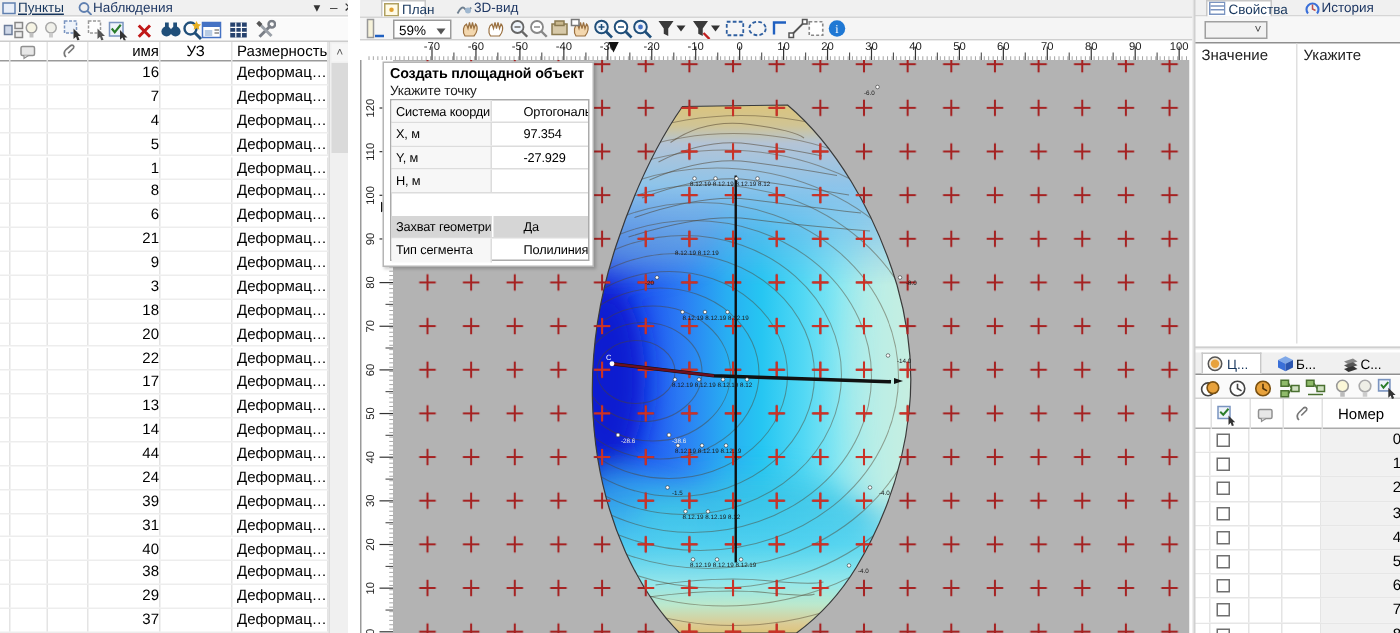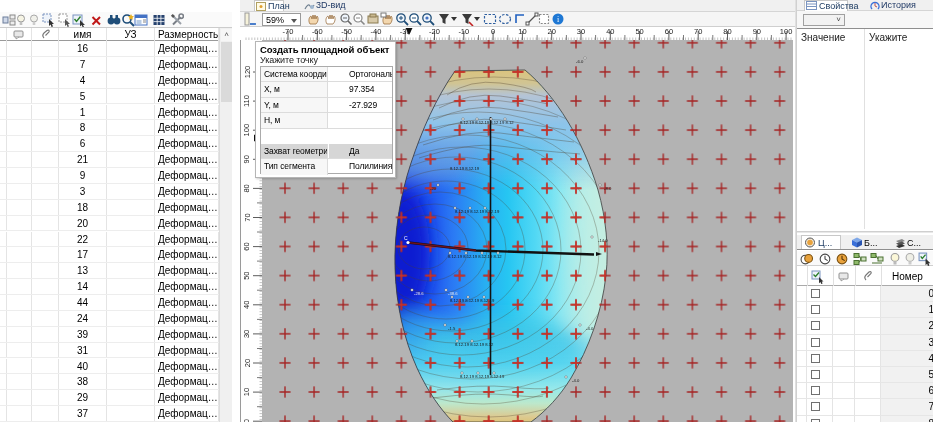--- a/index.html
+++ b/index.html
@@ -10,21 +10,21 @@
 .tab{position:absolute;top:0;height:11px;line-height:11px;font-size:9px;color:#1f3864;padding:0 4px;white-space:nowrap}
 .tab.active{color:#17365d;text-decoration:underline}
 #mtabs .tab.active,#rtabs .tab.active,#brtabs .tab.active{background:#fff;border:1px solid #c8c8c8;border-bottom:none;text-decoration:none}
 #ltool{left:0;top:12px;width:232px;height:16px;background:#fafafa;border-bottom:1px solid #cccccc}
 .ic{position:absolute;top:1px;width:14px;height:14px}
 #ltable{left:0;top:28px;width:232px;height:394px;background:#fff}
 #lhead{position:absolute;left:0;top:0;width:219px;height:13px;border-bottom:1px solid #9a9a9a;background:#fff;font-size:10px}
 .lrow{position:absolute;left:0;width:219px;border-bottom:1px solid #ededed;font-size:10px}
 .lrow div,.lcolh{position:absolute;top:0;height:100%;border-right:1px solid #e4e4e4}
 .c0{left:0;width:7px}.c1{left:7px;width:25px}.c2{left:32px;width:27px}
-.c3{left:59px;width:48px;text-align:center;line-height:15px}
+.c3{left:59px;width:48px;text-align:right;line-height:15px}
 .c4{left:107px;width:48px}
 .c5{left:155px;width:64px;padding-left:3px;line-height:15px}
 #lscroll{left:219px;top:28px;width:13px;height:394px;background:#f0f0f0;border-left:1px solid #dcdcdc}
 #lthumb{position:absolute;left:1px;top:14px;width:11px;height:60px;background:#dadada}
 
 #mid{left:240px;top:0;width:555px;height:422px;background:#fff}
 #mtabs{position:absolute;left:0;top:0;width:555px;height:12px;background:#f0f0f0;border-bottom:1px solid #d5d5d5}
 #mtool{position:absolute;left:0;top:12px;width:555px;height:15px;background:#f5f5f5;border-bottom:1px solid #cfcfcf}
 #combo{position:absolute;left:22px;top:1px;width:39px;height:13px;background:#fff;border:1px solid #9a9a9a;font-size:9px;line-height:12px;padding-left:3px}
 #combo:after{content:"";position:absolute;right:3px;top:5px;border-left:3px solid transparent;border-right:3px solid transparent;border-top:4px solid #555}
@@ -53,20 +53,34 @@
 .drow{position:absolute;left:0;width:131px;height:15.4px;border-bottom:1px solid #dcdcdc;line-height:15.4px}
 .drow .k{position:absolute;left:0;top:0;width:67px;height:100%;border-right:1px solid #dcdcdc;padding-left:3px;background:#f7f7f7;white-space:nowrap;overflow:hidden}
 .drow .v{position:absolute;left:68px;top:0;width:63px;height:100%;padding-left:20px;white-space:nowrap;overflow:hidden}
 .drow.sel .k,.drow.sel .v{background:#d6d6d6}
 svg{display:block}
 .wbtn{position:absolute;top:0;font-size:9px;color:#333;line-height:10px}
 </style></head>
 <body>
 <div id="app">
 
+<div class="abs" id="ltabs">
+  <div class="tab active" style="left:0px;width:34px;padding-left:12px">Пункты</div>
+  <div class="tab" style="left:50px;padding-left:12px">Наблюдения</div>
+  <svg class="abs" style="left:1px;top:1px" width="10" height="9">
+        <rect x="1" y="1" width="8" height="7" fill="#e8eef8" stroke="#6080b0" stroke-width="1"></rect>
+      </svg>
+  <svg class="abs" style="left:52px;top:1px" width="10" height="9">
+        <circle cx="4" cy="4" r="3" fill="none" stroke="#6080b0" stroke-width="1.2"></circle>
+        <line x1="6" y1="6" x2="9" y2="9" stroke="#6080b0" stroke-width="1.2"></line>
+      </svg>
+  <div class="wbtn" style="left:209px">▾</div>
+  <div class="wbtn" style="left:220px">–</div>
+  <div class="wbtn" style="left:229px">✕</div>
+</div>
 <div class="abs" id="ltool">
   <svg class="ic" style="left:2px" viewBox="0 0 14 14">
         <rect x="1" y="4" width="5" height="6" fill="#cfd8e8" stroke="#6b7c9a"></rect>
         <rect x="8" y="2" width="5" height="4" fill="#eee" stroke="#888"></rect>
         <rect x="8" y="8" width="5" height="4" fill="#eee" stroke="#888"></rect>
       </svg>
   <svg class="ic" style="left:14px" viewBox="0 0 14 14">
         <circle cx="7" cy="5.5" r="3.5" fill="#f6f4e4" stroke="#9a9a9a"></circle>
         <rect x="5.7" y="9" width="2.6" height="3" fill="#c0c0c0"></rect>
       </svg>

